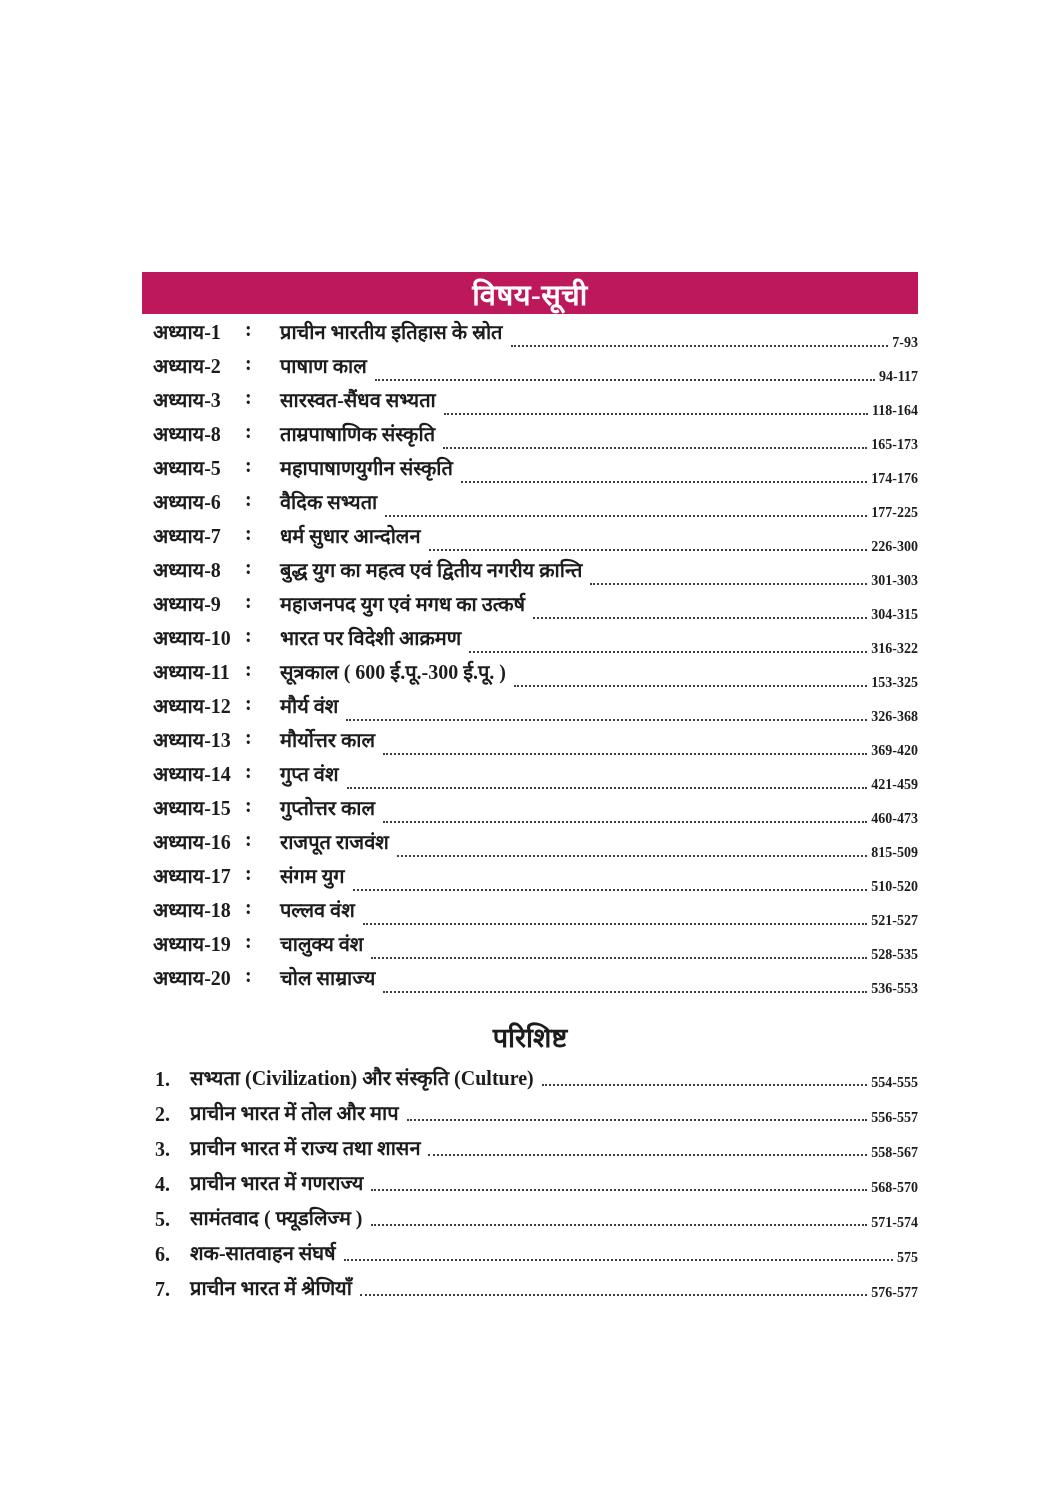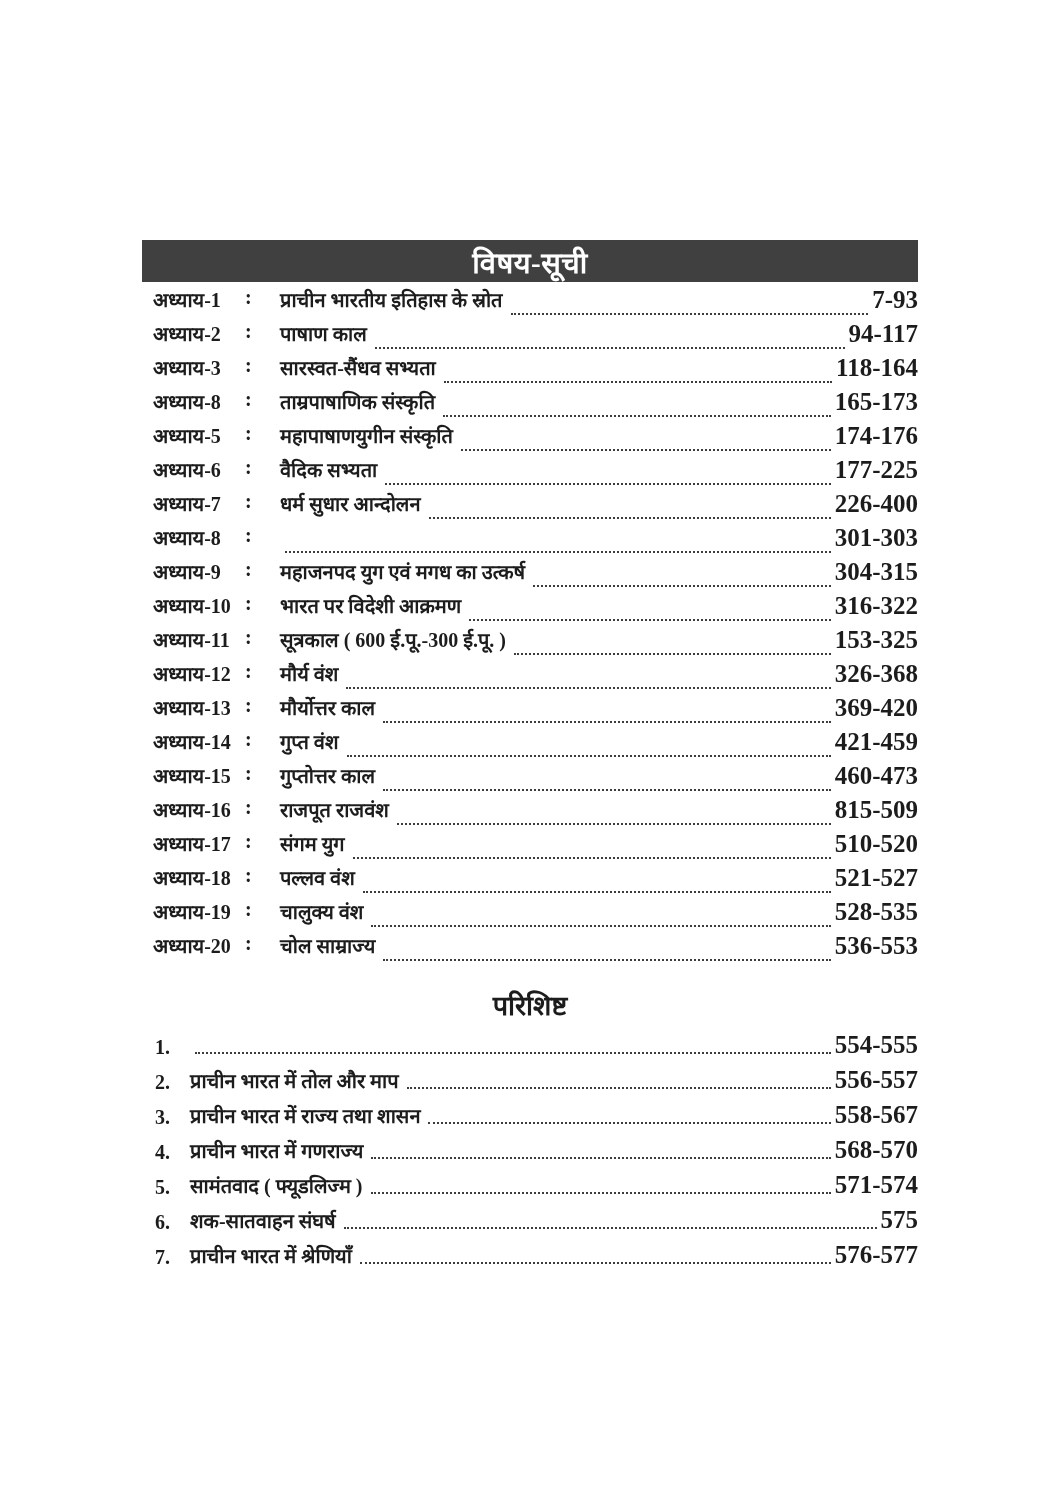--- a/index.html
+++ b/index.html
@@ -13,24 +13,25 @@
     color: #1c1c1c;
   }
   .content {
     position: absolute;
     left: 142px;
     top: 240px;
     width: 776px;
   }
   .title-bar {
     height: 42px;
-    background: #404040;
+    background: #be185d;
     display: flex;
     align-items: center;
     justify-content: center;
+    margin-top: 32px;
   }
   .title-bar .bar-text {
     color: #ffffff;
     font-size: 29px;
     font-weight: bold;
     letter-spacing: 0.5px;
   }
   .toc { margin-top: 4px; }
   .toc-row {
     display: flex;
@@ -40,21 +41,21 @@
   }
   .ch-label { padding-left: 11px; width: 92px; white-space: nowrap; }
   .ch-colon { width: 35px; }
   .ch-title { white-space: nowrap; padding-right: 3px; }
   .leader {
     flex: 1;
     min-width: 16px;
     border-bottom: 2px dotted #3c3c3c;
     margin: 0 4px 5px 5px;
   }
-  .pages { white-space: nowrap; font-size: 25px; font-weight: bold; }
+  .pages { white-space: nowrap; font-size: 14px; font-weight: bold; margin-top: 17px; }
   .appendix-heading {
     margin-top: 22px;
     height: 36px;
     text-align: center;
     font-size: 27px;
     font-weight: bold;
     line-height: 36px;
   }
   .appendix { margin-top: 0; }
   .app-row {
@@ -124,26 +125,27 @@
     <span class="ch-title">वैदिक सभ्यता</span>
     <span class="leader"></span>
     <span class="pages">177-225</span>
   </div>
 
   <div class="toc-row">
     <span class="ch-label">अध्याय-7</span>
     <span class="ch-colon">:</span>
     <span class="ch-title">धर्म सुधार आन्दोलन</span>
     <span class="leader"></span>
-    <span class="pages">226-400</span>
+    <span class="pages">226-300</span>
   </div>
 
   <div class="toc-row">
     <span class="ch-label">अध्याय-8</span>
     <span class="ch-colon">:</span>
+    <span class="ch-title">बुद्ध युग का महत्व एवं द्वितीय नगरीय क्रान्ति</span>
     <span class="leader"></span>
     <span class="pages">301-303</span>
   </div>
 
   <div class="toc-row">
     <span class="ch-label">अध्याय-9</span>
     <span class="ch-colon">:</span>
     <span class="ch-title">महाजनपद युग एवं मगध का उत्कर्ष</span>
     <span class="leader"></span>
     <span class="pages">304-315</span>
@@ -236,20 +238,21 @@
     <span class="leader"></span>
     <span class="pages">536-553</span>
   </div>
 </div>
 
     <div class="appendix-heading">परिशिष्ट</div>
 
     <div class="appendix">
   <div class="app-row">
     <span class="app-num">1.</span>
+    <span class="app-title">सभ्यता (Civilization) और संस्कृति (Culture)</span>
     <span class="leader"></span>
     <span class="pages">554-555</span>
   </div>
 
   <div class="app-row">
     <span class="app-num">2.</span>
     <span class="app-title">प्राचीन भारत में तोल और माप</span>
     <span class="leader"></span>
     <span class="pages">556-557</span>
   </div>

